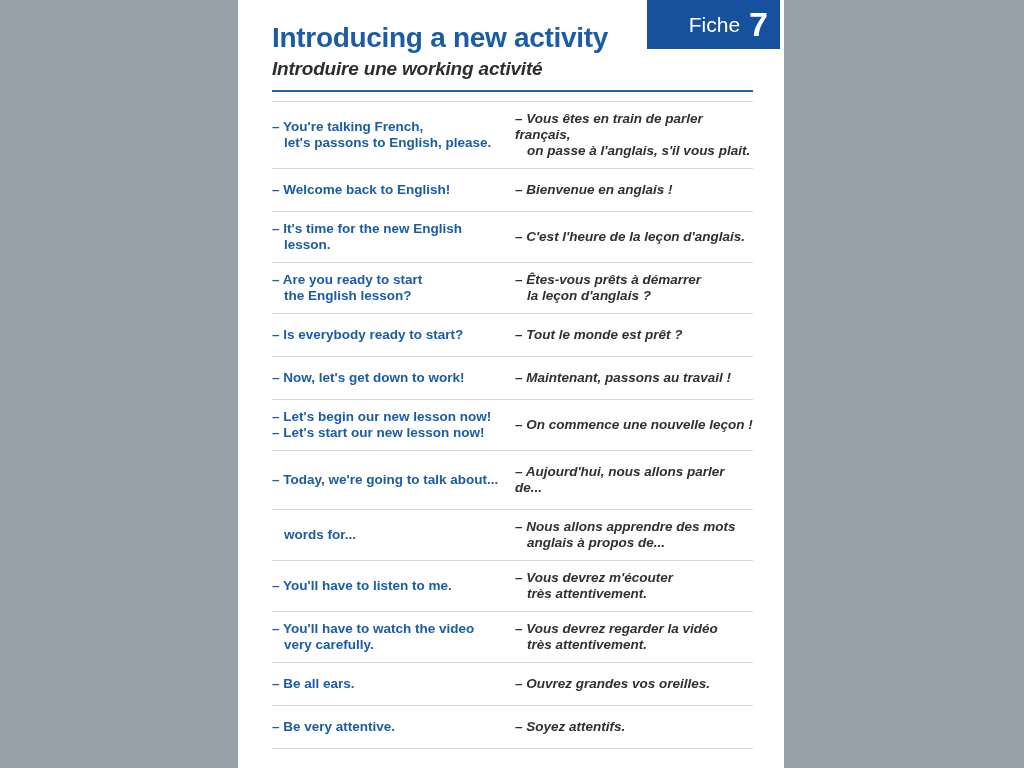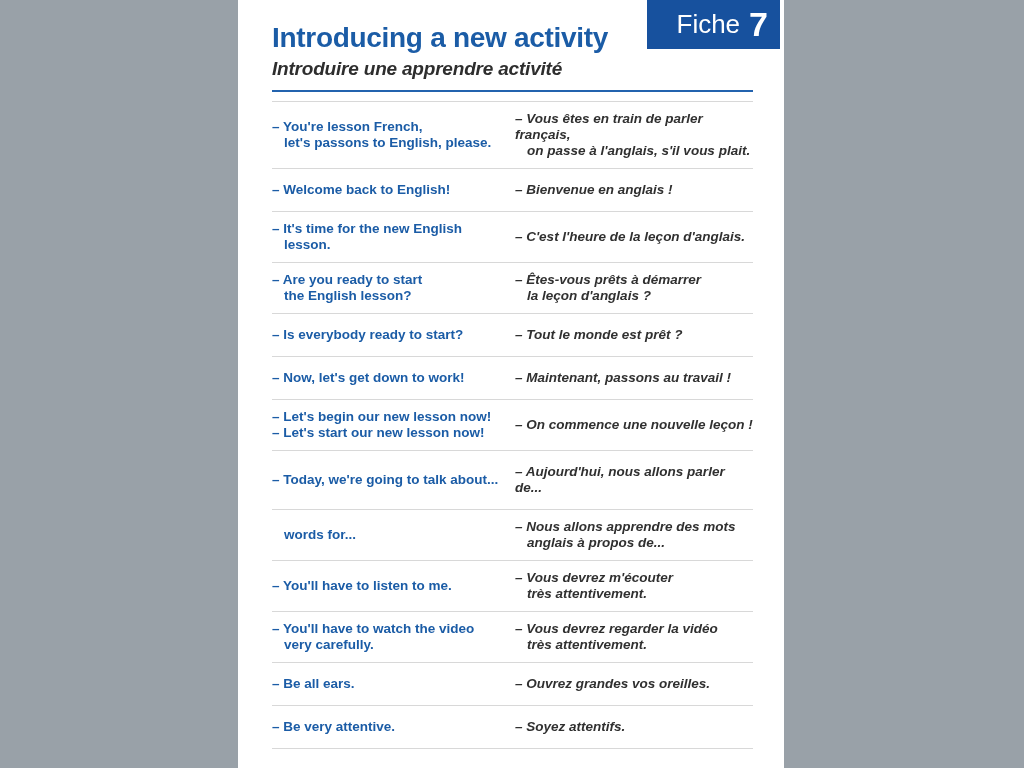--- a/index.html
+++ b/index.html
@@ -15,41 +15,41 @@
     width: 546px; height: 768px;
     background: #ffffff;
   }
   .badge {
     position: absolute; top: 0; right: 4px;
     width: 133px; height: 49px;
     background: #17519e; color: #ffffff;
     display: flex; align-items: center; justify-content: flex-end;
     gap: 9px; padding-right: 12px; box-sizing: border-box;
   }
-  .badge-label { font-size: 26px; }
+  .badge-label { font-size: 21px; }
   .badge-number { font-size: 34px; font-weight: bold; }
   .header { padding: 22px 31px 0 34px; }
   .title {
     margin: 0; font-size: 28px; font-weight: bold;
     color: #1b5ca6; letter-spacing: -0.3px; line-height: 32px;
   }
   .subtitle {
     margin: 4px 0 0; font-size: 19px; font-weight: bold; font-style: italic;
     color: #2e2e2e; letter-spacing: -0.2px; line-height: 22px;
   }
   .rule { margin-top: 10px; height: 2px; background: #2363ae; }
   .phrase-table {
     margin: 9px 31px 0 34px;
     border-top: 1px solid #d8d8d8;
   }
   .row {
     display: flex; align-items: center;
     border-bottom: 1px solid #d8d8d8;
   }
-  .row.single { padding: 13px 0; justify-content: space-between; }
+  .row.single { padding: 13px 0; }
   .row.double { padding: 9px 0; }
   .col { box-sizing: border-box; font-weight: bold; }
   .col.en {
     width: 50.5%; padding-right: 6px;
     color: #1b5ca6; font-weight: bold;
     font-size: 13.5px; line-height: 16px;
   }
   .col.fr {
     width: 49.5%;
     color: #303030; font-style: italic;
@@ -62,28 +62,28 @@
 
 <div class="page">
 
   <div class="badge">
     <span class="badge-label">Fiche</span>
     <span class="badge-number">7</span>
   </div>
 
   <div class="header">
     <h1 class="title">Introducing a new activity</h1>
-    <h2 class="subtitle">Introduire une apprendre activité</h2>
+    <h2 class="subtitle">Introduire une working activité</h2>
     <div class="rule"></div>
   </div>
 
   <div class="phrase-table" id="phrase-table">
   <div class="row double">
     <div class="col en">
-          <div class="line">– You're lesson French,</div>
+          <div class="line">– You're talking French,</div>
           <div class="line cont">let's passons to English, please.</div>
         </div>
     <div class="col fr">
           <div class="line">– Vous êtes en train de parler français,</div>
           <div class="line cont">on passe à l'anglais, s'il vous plait.</div>
         </div>
   </div>
 
   <div class="row single">
     <div class="col en">

